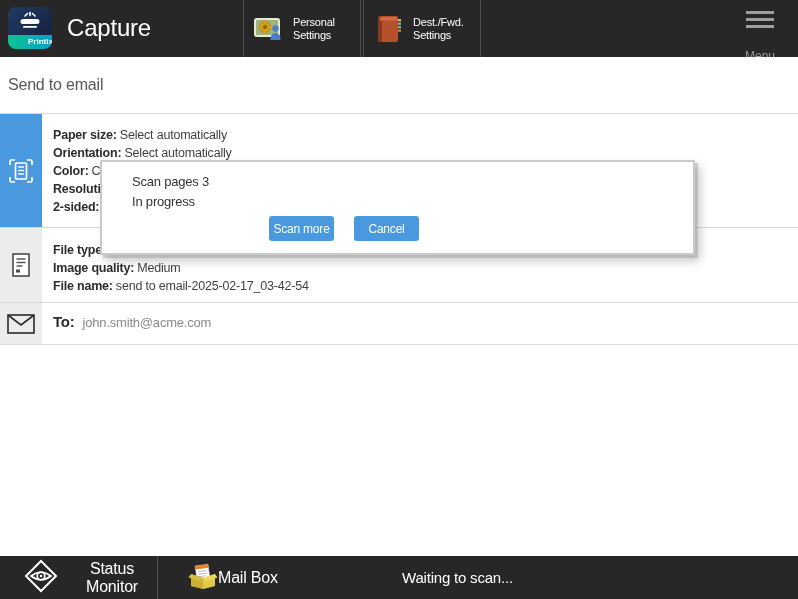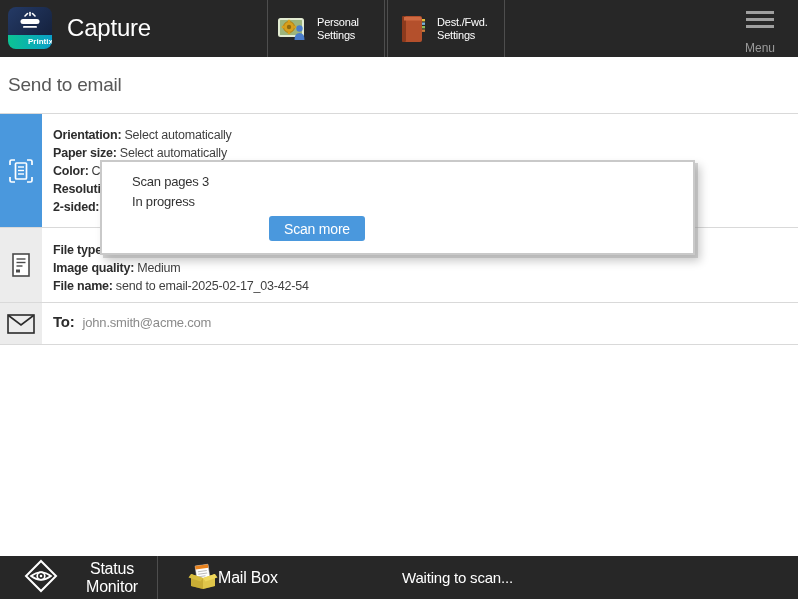--- a/index.html
+++ b/index.html
@@ -15,34 +15,34 @@
   .logo { position:relative; width:44px; height:42px; border-radius:8px; overflow:hidden;
           background:linear-gradient(135deg,#243a66 0%,#121d36 100%); flex:none; }
   .logo svg { position:absolute; left:10px; top:4px; }
   .logo-label { position:absolute; bottom:0; left:0; width:100%; height:14px;
           background:linear-gradient(90deg,#0cc492,#0a9fc9); color:#fff; font-size:8px;
           font-weight:bold; text-align:center; line-height:14px; letter-spacing:0;padding-left:20px; }
   .app-title { color:#fff; font-size:24px; font-weight:400; }
   .tb-btn { position:absolute; top:0; height:57px; width:118px; background:transparent;
           border:none; border-left:1px solid var(--divider); border-right:1px solid var(--divider);
           display:flex; align-items:center; gap:8px; padding-left:9px; color:#fff; text-align:left;
-          font-family:inherit; letter-spacing:-0.2px; cursor:pointer;margin-left:24px; }
+          font-family:inherit; letter-spacing:-0.2px; cursor:pointer; }
   .tb-btn .tb-lines { font-size:11px; line-height:13px; }
   .tb-btn .tb-lines span { display:block; }
   .tb-icon { flex:none; width:32px; height:32px; display:flex; align-items:center; justify-content:center; }
   #tb-btn-personal { left:243px; }
   #tb-btn-dest { left:363px; }
   .menu-btn { position:absolute; right:0; top:0; width:76px; height:57px; background:transparent; border:none;
-          display:flex; flex-direction:column; align-items:center; padding-top:11px; gap:4px;
+          display:flex; flex-direction:column; align-items:center; padding-top:11px; gap:12px;
           color:var(--menu-fg); font-family:inherit; cursor:pointer; }
   .burger { width:28px; height:3px; background:#9f9f9f; margin-bottom:4px; }
   .menu-label { font-size:12px; margin-top:5px; letter-spacing:0; }
   
   .page-heading { position:absolute; top:57px; left:0; right:0; height:56px; display:flex;
-          align-items:center; padding-left:8px; font-size:19px; color:var(--heading); background:#fff; }
+          align-items:center; padding-left:8px; font-size:16px; color:var(--heading); background:#fff; }
   
   .settings-table { position:absolute; top:113px; left:0; right:0; border-top:1px solid var(--row-border); }
   .srow { display:flex; border-bottom:1px solid var(--row-border); background:#fff; }
   .icon-cell { width:46px; flex:none; background:var(--icon-cell-bg); border-right:4px solid #fff;
           display:flex; align-items:center; justify-content:center; }
   .icon-cell.accent { background:var(--accent); }
   #row-scan { height:114px; }
   #row-file { height:75px; }
   #row-to   { height:42px; }
   .row-content { padding:12px 0 0 7px; }
@@ -54,22 +54,22 @@
   #row-to .lbl { font-size:15px;margin-top:40px; }
   #row-to .val { font-size:13px; color:var(--muted); margin-left:5px; }
   
   .dialog { position:absolute; left:100px; top:160px; width:595px; height:95px; background:#fff;
           border:2px solid var(--dialog-border); z-index:5;
           box-shadow:3px 3px 0 rgba(160,160,160,.45), 5px 6px 9px rgba(0,0,0,.22); }
   .dialog-msg { position:absolute; left:30px; font-size:13px; color:#333; }
   .dialog-msg.m1 { top:12px; }
   .dialog-msg.m2 { top:32px; }
   .dialog-buttons { position:absolute; left:167px; top:54px; display:flex; gap:20px; }
-  .dlg-btn { width:96px; height:25px; background:var(--accent); color:#fff; border:none;
-          border-radius:3px; font-size:14px; font-family:inherit; letter-spacing:-0.2px; cursor:pointer; }
+  .dlg-btn { width:65px; height:25px; background:var(--accent); color:#fff; border:none;
+          border-radius:3px; font-size:12px; font-family:inherit; letter-spacing:-0.2px; cursor:pointer; }
   
   .bottombar { position:absolute; left:0; right:0; bottom:0; height:43px; background:var(--topbar-bg);
           display:flex; align-items:center; }
   .bb-item { display:flex; align-items:center; height:43px; background:transparent; border:none;
           color:#fff; font-size:16px; font-family:inherit; letter-spacing:-0.2px; cursor:pointer; }
   #bb-status-monitor { width:157px; padding-left:24px; gap:9px; }
   .bb-divider { width:1px; height:43px; background:var(--divider); flex:none; }
   #bb-mailbox { padding-left:30px; gap:0; }
   .bb-status { position:absolute; left:402px; color:#fff; font-size:15px; }
 </style>
@@ -156,22 +156,22 @@
           <path d="M19 2 H22.5 Q24 2 24 3.5 V7"></path>
           <path d="M24 19 V22.5 Q24 24 22.5 24 H19"></path>
           <path d="M7 24 H3.5 Q2 24 2 22.5 V19"></path>
           <rect x="7.5" y="5" width="11" height="16" rx="1"></rect>
           <line x1="10" y1="9" x2="16" y2="9" stroke-width="1.4"></line>
           <line x1="10" y1="12.5" x2="16" y2="12.5" stroke-width="1.4"></line>
           <line x1="10" y1="16" x2="16" y2="16" stroke-width="1.4"></line>
         </svg>
       </div>
       <div class="row-content">
+        <div class="line"><span class="lbl">Paper size:</span><span class="val">Select automatically</span></div>
         <div class="line"><span class="lbl">Orientation:</span><span class="val">Select automatically</span></div>
-        <div class="line"><span class="lbl">Paper size:</span><span class="val">Select automatically</span></div>
         <div class="line"><span class="lbl">Color:</span><span class="val">C</span></div>
         <div class="line"><span class="lbl">Resolution:</span><span class="val"></span></div>
         <div class="line"><span class="lbl">2-sided:</span><span class="val"></span></div>
       </div>
     </div>
 
     <div class="srow" id="row-file">
       <div class="icon-cell">
         <svg width="22" height="26" viewBox="0 0 22 26">
           <rect x="3" y="2" width="16" height="22" fill="#ffffff" stroke="#4a4a4a" stroke-width="1.6"></rect>
@@ -202,20 +202,21 @@
       </div>
     </div>
 
   </div>
 
   <div class="dialog">
     <div class="dialog-msg m1">Scan pages 3</div>
     <div class="dialog-msg m2">In progress</div>
     <div class="dialog-buttons">
       <button class="dlg-btn">Scan more</button>
+      <button class="dlg-btn">Cancel</button>
     </div>
   </div>
 
   <footer class="bottombar">
     <button class="bb-item" id="bb-status-monitor">
       <span>
         <svg width="34" height="34" viewBox="0 0 34 34" fill="none">
           <polygon points="17,2 32,17 17,32 2,17" stroke="#ffffff" stroke-width="2"></polygon>
           <path d="M7 17 Q17 9.5 27 17 Q17 24.5 7 17 Z" stroke="#ffffff" stroke-width="1.7"></path>
           <circle cx="17" cy="17" r="3.8" stroke="#ffffff" stroke-width="1.7"></circle>

